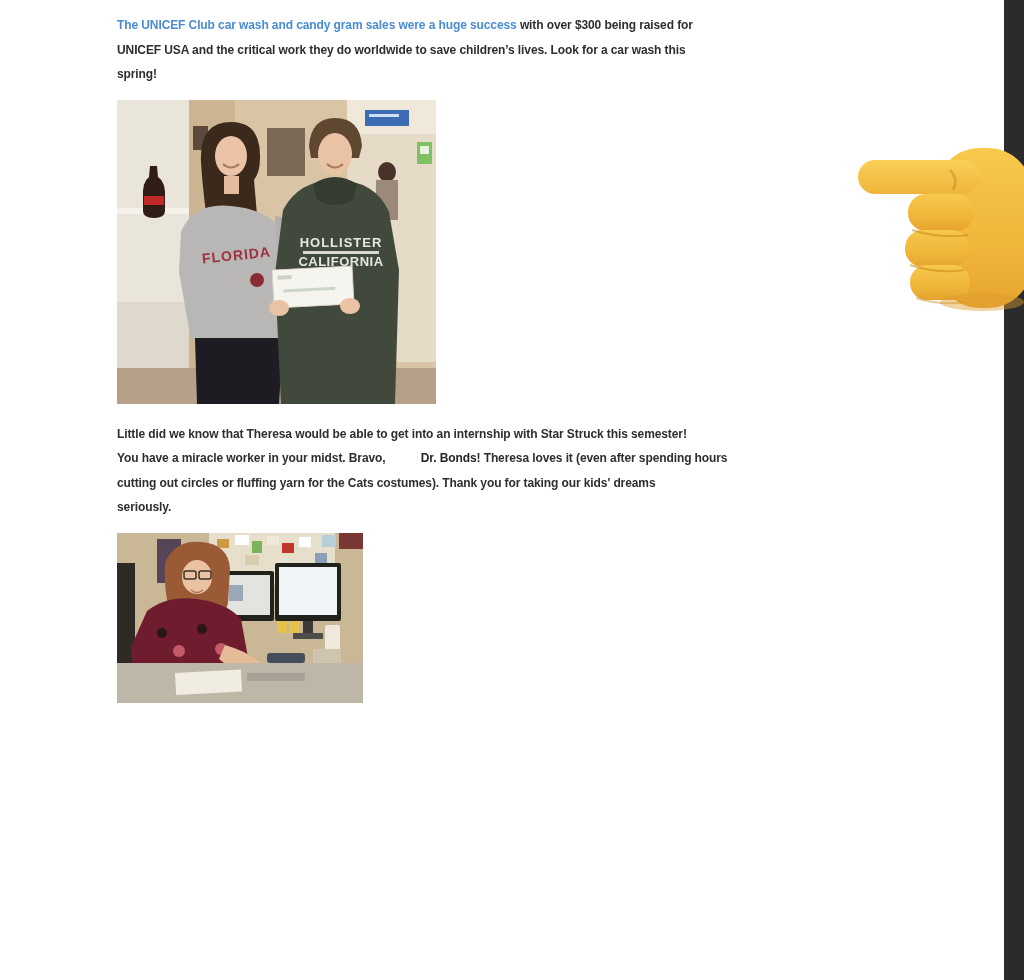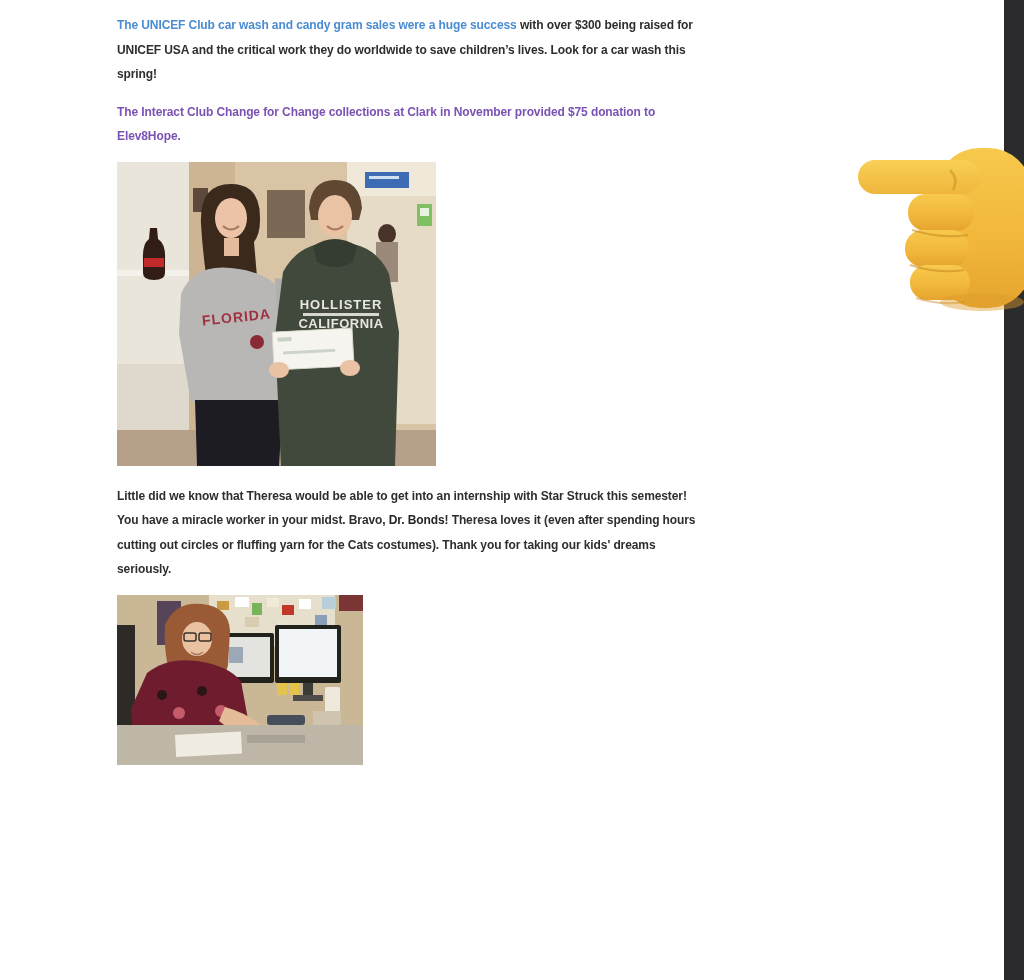--- a/index.html
+++ b/index.html
@@ -16,21 +16,21 @@
     font-size:12px;line-height:24.5px;letter-spacing:-0.1px;
     color:#2e2e2e;
     white-space:pre-line;
     font-weight:600;
   }
   .para .plain{font-weight:600;}
   .hl{font-weight:800;}
   .hl.blue{color:#4a8cd2;}
   .hl.green{color:#6cb14e;}
   .hl.purple{color:#7b52b3;}
-  .bold-inline{font-weight:800;color:#252525;}
+  .bold-inline{font-weight:800;color:#252525;margin-left:32px;}
   .photo{display:block;}
   .photo-check{width:319px;height:304px;margin:0 0 18px 0;}
   .photo-desk{width:246px;height:170px;margin:6px 0 0 0;}
   .photo svg{display:block;width:100%;height:100%;}
   .emoji-wrap{position:absolute;left:850px;top:146px;width:174px;height:168px;z-index:5;}
   .emoji-wrap svg{display:block;width:100%;height:100%;}
 </style>
 </head>
 <body>
 
@@ -38,22 +38,20 @@
 
   <div class="right-bar"></div>
 
   <div class="content">
 
     <p class="para"><span class="hl blue">The UNICEF Club car wash and candy gram sales were a huge success</span><span class="plain"> with over $300 being raised for
 UNICEF USA and the critical work they do worldwide to save children’s lives. Look for a car wash this
 spring!</span></p>
 
 
-    <p class="para"><span class="hl purple">The Interact Club Change for Change collections at Clark in November provided $75 donation to
-Elev8Hope.</span></p>
 
 
 
     <div class="photo photo-check">
       <svg viewBox="0 0 319 304">
         <defs>
             <filter id="soft1" x="-5%" y="-5%" width="110%" height="110%">
               <feGaussianBlur stdDeviation="0.7"></feGaussianBlur>
             </filter>
           </defs>

